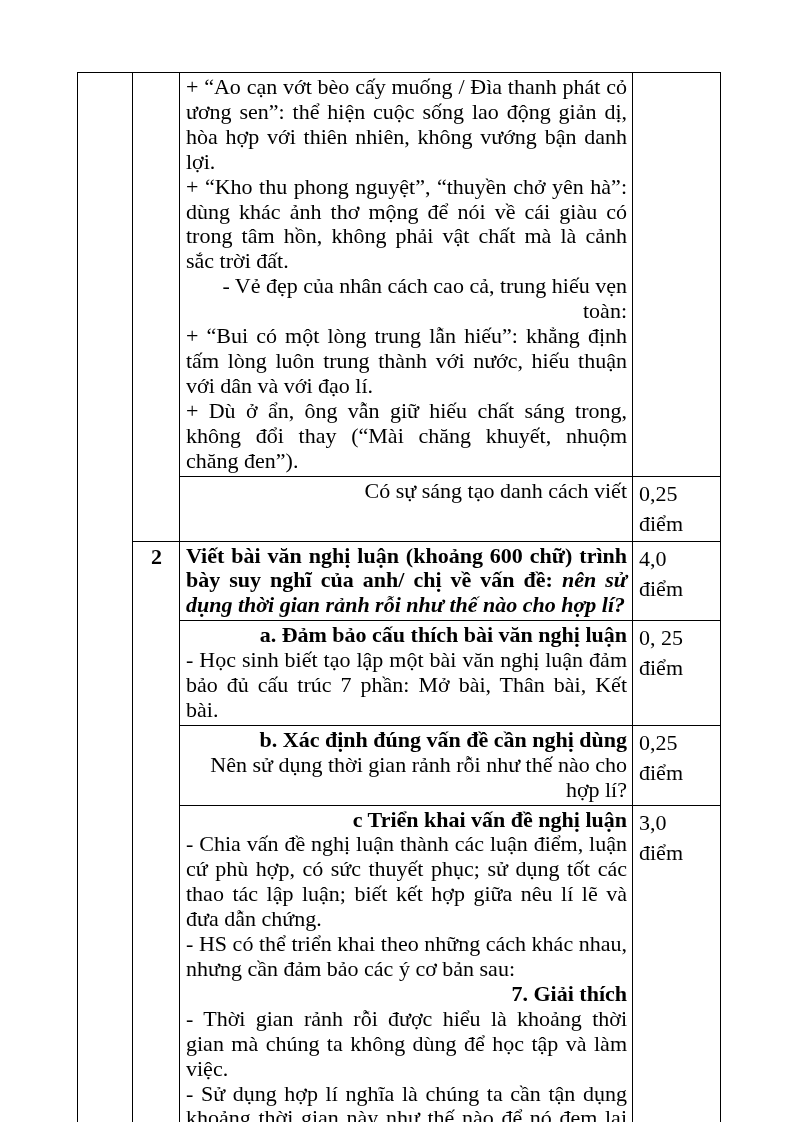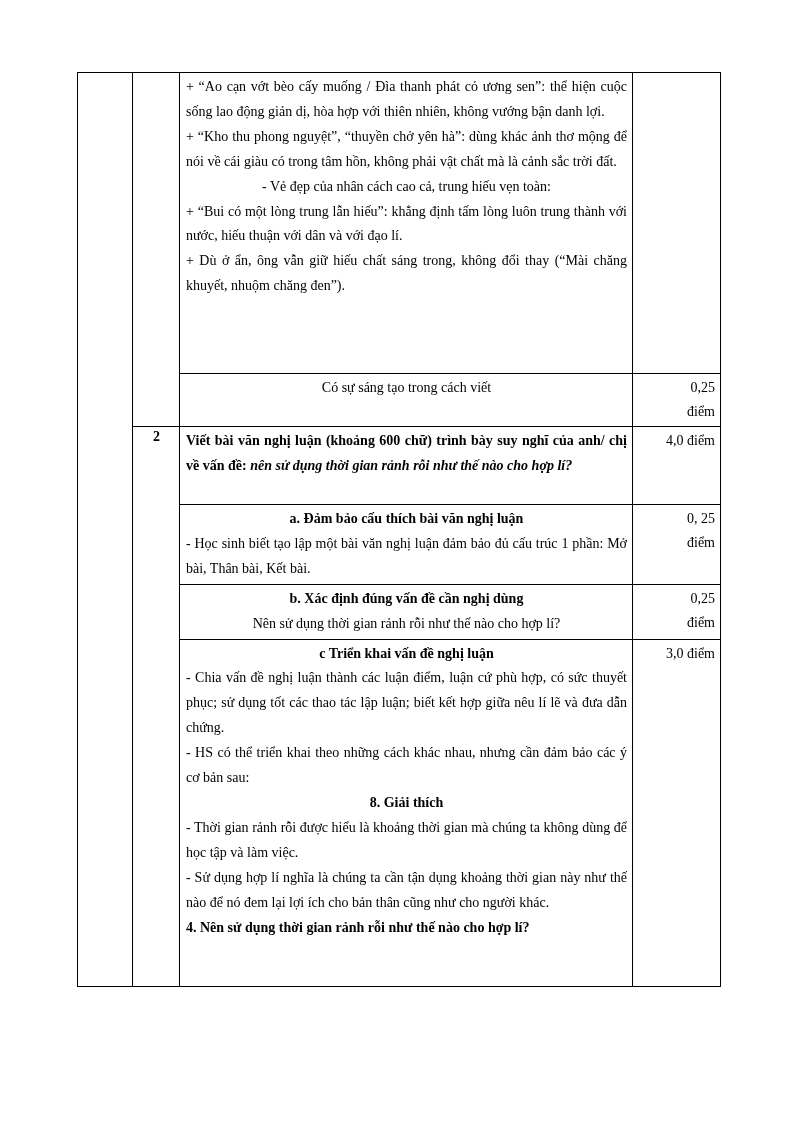--- a/index.html
+++ b/index.html
@@ -7,21 +7,21 @@
     padding: 0;
     background: #ffffff;
   }
   .page {
     position: relative;
     width: 794px;
     height: 1122px;
     background: #ffffff;
     color: #000000;
     font-family: "Liberation Serif", "DejaVu Serif", serif;
-    font-size: 14px;
+    font-size: 22px;
     overflow: hidden;
   }
   table.rubric {
     position: absolute;
     left: 77px;
     top: 72px;
     width: 643px;
     border-collapse: collapse;
     table-layout: fixed;
   }
@@ -36,30 +36,30 @@
   }
   td.num-cell {
     font-weight: bold;
   }
   .cell p {
     margin: 0;
     line-height: 24.9px;
     text-align: justify;
   }
   .cell p.no-justify {
-    text-align: center;
+    text-align: right;
     font-family: Liberation Serif, serif;
   }
   .bold   { font-weight: bold; }
   .bi     { font-weight: bold; font-style: italic; }
   td.points {
-    text-align: right;
+    text-align: left;
     vertical-align: middle;
     white-space: pre-line;
-    line-height: 24px;
+    line-height: 30px;
     padding: 2px 2px;
   }
   td.points.bold { font-weight: normal; }
 </style>
 </head>
 <body>
 
 <div class="page">
   <table class="rubric">
     <colgroup>
@@ -78,58 +78,58 @@
         <p>+ “Kho thu phong nguyệt”, “thuyền chở yên hà”: dùng khác ảnh thơ mộng để nói về cái giàu có trong tâm hồn, không phải vật chất mà là cảnh sắc trời đất.</p>
         <p class="no-justify">- Vẻ đẹp của nhân cách cao cả, trung hiếu vẹn toàn:</p>
         <p>+ “Bui có một lòng trung lẫn hiếu”: khẳng định tấm lòng luôn trung thành với nước, hiếu thuận với dân và với đạo lí.</p>
         <p>+ Dù ở ẩn, ông vẫn giữ hiếu chất sáng trong, không đổi thay (“Mài chăng khuyết, nhuộm chăng đen”).</p>
       </td>
       <td class="points"></td>
     </tr>
 
     <tr style="height:52px">
       <td class="cell">
-        <p class="no-justify">Có sự sáng tạo trong cách viết</p>
+        <p class="no-justify">Có sự sáng tạo danh cách viết</p>
       </td>
       <td class="points">0,25
 điểm</td>
     </tr>
 
     <tr style="height:78px">
       <td class="num-cell" rowspan="4">2</td>
       <td class="cell">
         <p><span class="bold">Viết bài văn nghị luận (khoảng 600 chữ) trình bày suy nghĩ của anh/ chị về vấn đề: </span><span class="bi">nên sử dụng thời gian rảnh rỗi như thế nào cho hợp lí?</span></p>
       </td>
       <td class="points bold">4,0 điểm</td>
     </tr>
 
     <tr style="height:77px">
       <td class="cell">
         <p class="bold no-justify">a. Đảm bảo cấu thích bài văn nghị luận</p>
-        <p>- Học sinh biết tạo lập một bài văn nghị luận đảm bảo đủ cấu trúc 1 phần: Mở bài, Thân bài, Kết bài.</p>
+        <p>- Học sinh biết tạo lập một bài văn nghị luận đảm bảo đủ cấu trúc 7 phần: Mở bài, Thân bài, Kết bài.</p>
       </td>
       <td class="points">0, 25
 điểm</td>
     </tr>
 
     <tr style="height:53px">
       <td class="cell">
         <p class="bold no-justify">b. Xác định đúng vấn đề cần nghị dùng</p>
         <p class="no-justify">Nên sử dụng thời gian rảnh rỗi như thế nào cho hợp lí?</p>
       </td>
       <td class="points">0,25
 điểm</td>
     </tr>
 
     <tr style="height:347px">
       <td class="cell">
         <p class="bold no-justify">c Triển khai vấn đề nghị luận</p>
         <p>- Chia vấn đề nghị luận thành các luận điểm, luận cứ phù hợp, có sức thuyết phục; sử dụng tốt các thao tác lập luận; biết kết hợp giữa nêu lí lẽ và đưa dẫn chứng.</p>
         <p>- HS có thể triển khai theo những cách khác nhau, nhưng cần đảm bảo các ý cơ bản sau:</p>
-        <p class="bold no-justify">8. Giải thích</p>
+        <p class="bold no-justify">7. Giải thích</p>
         <p>- Thời gian rảnh rỗi được hiểu là khoảng thời gian mà chúng ta không dùng để học tập và làm việc.</p>
         <p>- Sử dụng hợp lí nghĩa là chúng ta cần tận dụng khoảng thời gian này như thế nào để nó đem lại lợi ích cho bản thân cũng như cho người khác.</p>
         <p class="bold">4. Nên sử dụng thời gian rảnh rỗi như thế nào cho hợp lí?</p>
       </td>
       <td class="points">3,0 điểm</td>
     </tr>
   </tbody>
     </table>
 </div>
 

